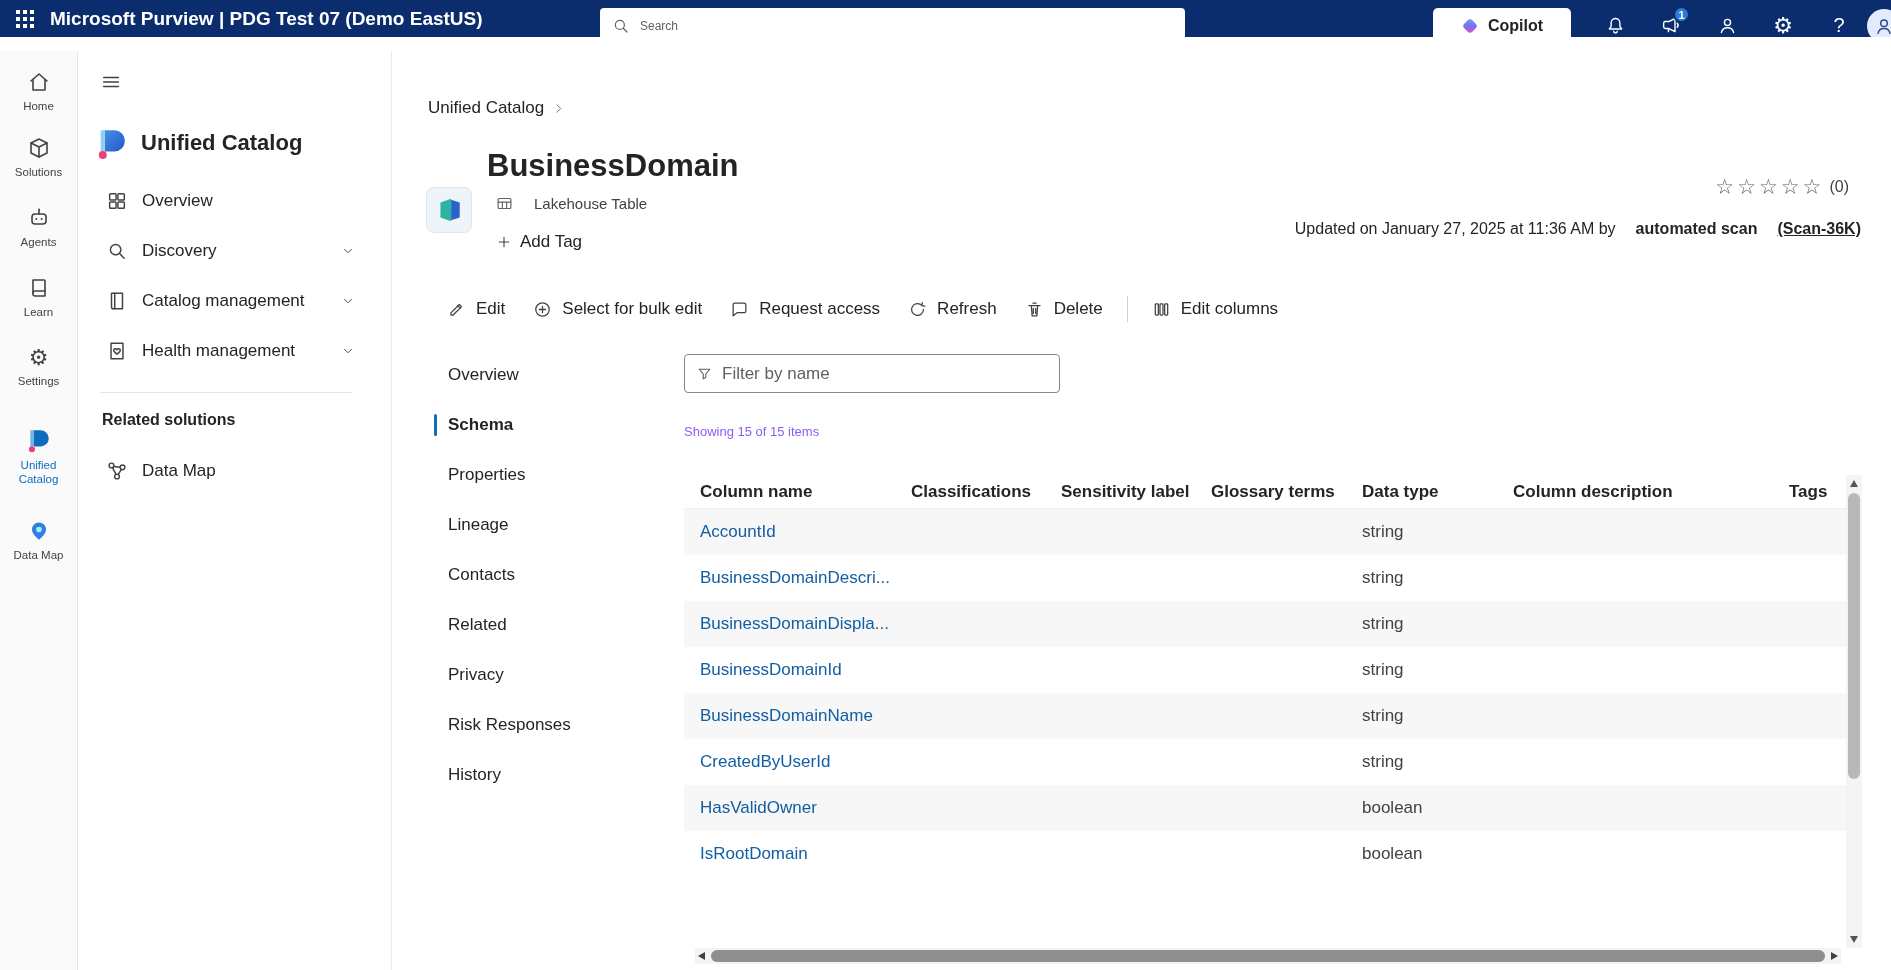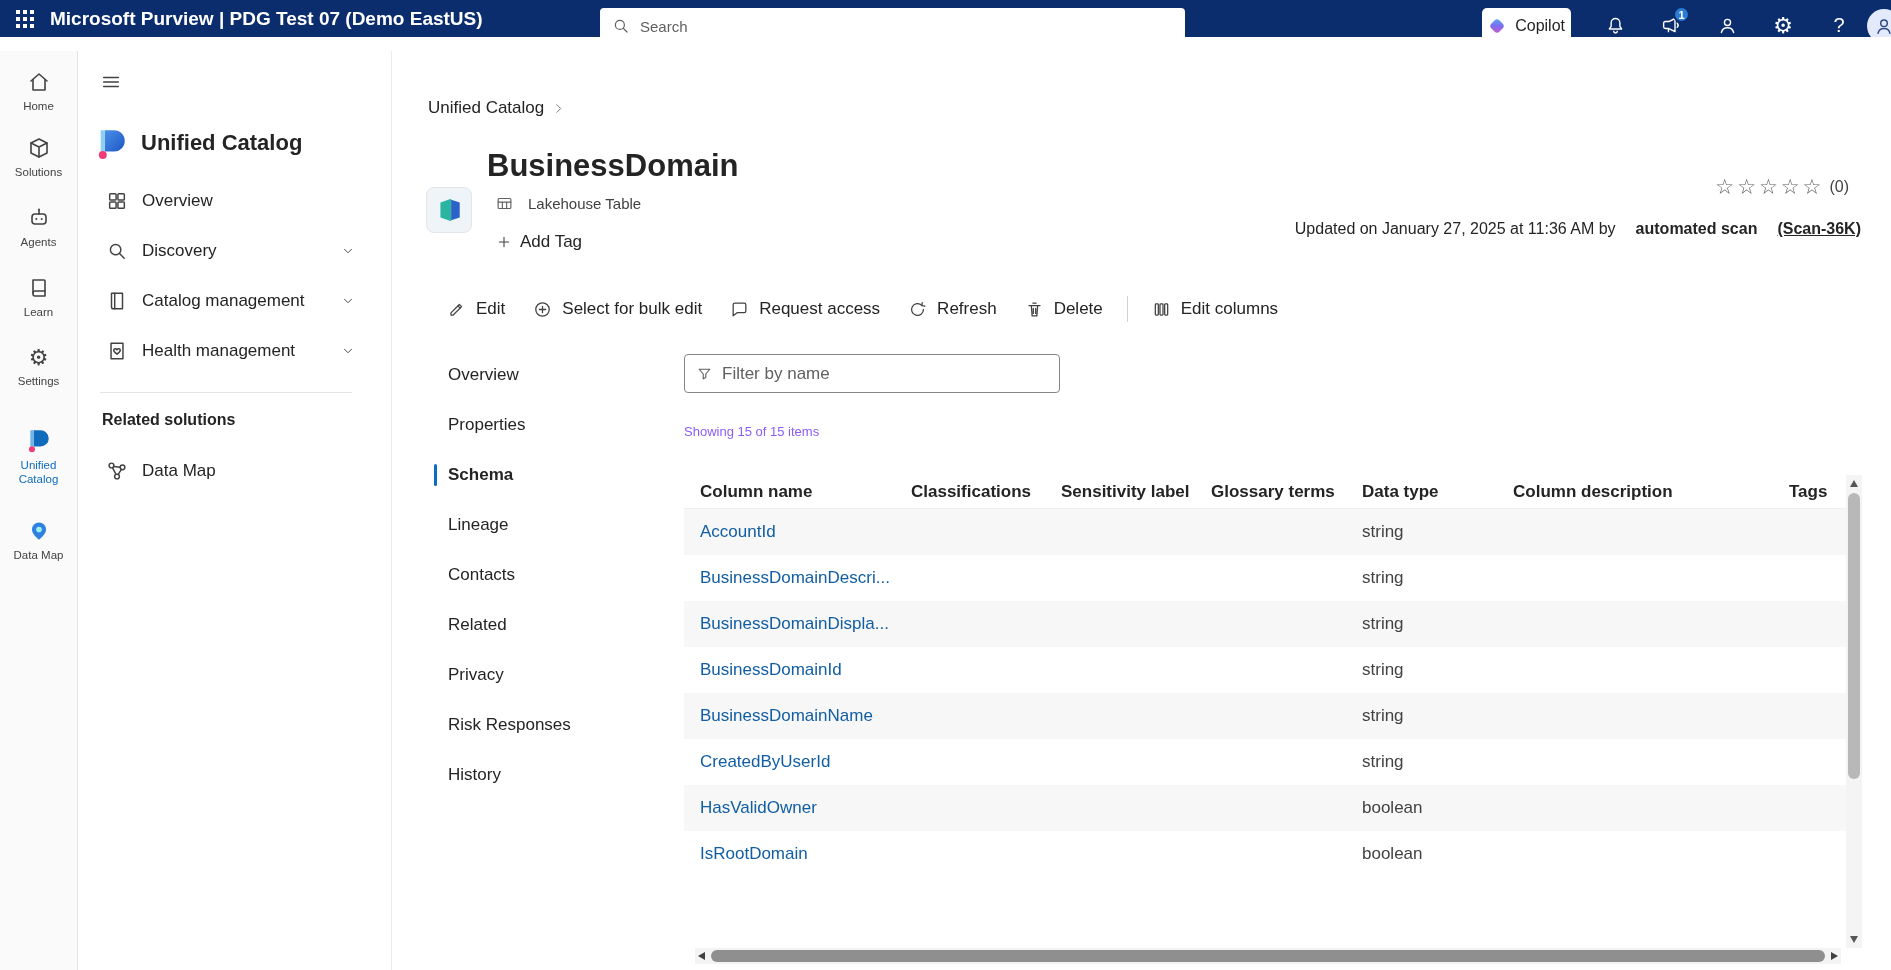--- a/index.html
+++ b/index.html
@@ -10,25 +10,25 @@
   .ic-w{stroke:#fff}
   .ic-g{stroke:#616161}
 
   
   .topbar{position:absolute;top:0;left:0;width:1891px;height:37px;background:#0c2d6d;
     display:flex;align-items:center;overflow:hidden;z-index:10}
   .waffle-btn{width:50px;height:51px;display:flex;align-items:center;justify-content:center;cursor:pointer}
   .app-title{color:#fff;font-size:19px;font-weight:700;white-space:nowrap}
   .search-wrap{position:absolute;left:600px;top:8px;width:585px;height:36px;background:#fff;
     border-radius:4px;display:flex;align-items:center;padding:0 12px;gap:10px}
-  .search-input{border:0;outline:0;flex:1;font-size:15px;font-family:inherit;color:#4d7c0f;background:transparent}
+  .search-input{border:0;outline:0;flex:1;font-size:12px;font-family:inherit;color:#4d7c0f;background:transparent}
   .search-input::placeholder{color:#616161}
   .topbar-right{position:absolute;right:0;top:0;height:51px;display:flex;align-items:center}
   .copilot-btn{height:36px;background:#fff;border-radius:5px;display:flex;align-items:center;gap:9px;
-    padding:0 6px;margin-right:16px;font-size:16px;font-weight:400;color:#242424;cursor:pointer}
+    padding:0 28px;margin-right:16px;font-size:16px;font-weight:700;color:#242424;cursor:pointer}
   .tb-icon-btn{width:56px;height:51px;display:flex;align-items:center;justify-content:center;position:relative;cursor:pointer}
   .badge{position:absolute;top:6px;right:9px;min-width:17px;height:17px;border-radius:9px;background:#2b7cd3;
     border:2px solid #0c2d6d;color:#fff;font-size:11px;font-weight:700;display:flex;align-items:center;justify-content:center;padding:0 3px}
   .glyph-gear::before{content:"⚙"}
   .glyph-gear{font-size:22px;line-height:1;color:#424242}
   .glyph-gear.w{color:#fff}
   .glyph-help::before{content:"?"}
   .glyph-help{font-size:20px;color:#fff;font-weight:400}
   .avatar{width:34px;height:34px;border-radius:50%;background:#e3eafc;display:flex;align-items:center;
     justify-content:center;margin-right:-10px;cursor:pointer;overflow:hidden}
@@ -58,21 +58,21 @@
 
   
   .main{position:absolute;top:51px;left:392px;right:0;bottom:0;background:#fff}
   .breadcrumb{position:absolute;top:47px;left:36px;display:flex;align-items:center;gap:8px}
   .crumb{color:#242424;text-decoration:none;cursor:pointer}
 
   .asset-header{position:absolute;top:95px;left:0;right:30px;height:150px}
   .page-title{position:absolute;top:0;left:95px;font-size:31px;font-weight:700;line-height:39px}
   .asset-icon{position:absolute;top:41px;left:34px;width:46px;height:46px;border-radius:8px;
     background:#eef4f8;border:1px solid #e0e6ea;display:flex;align-items:center;justify-content:center}
-  .asset-type{position:absolute;top:49px;left:104px;display:flex;align-items:center;gap:15px;
+  .asset-type{position:absolute;top:49px;left:104px;display:flex;align-items:center;gap:21px;
     font-size:15px;color:#424242}
   .add-tag{position:absolute;top:86px;left:104px;display:flex;align-items:center;gap:8px;
     font-size:17px;color:#242424;cursor:pointer}
   .rating{position:absolute;top:30px;right:12px;display:flex;align-items:center;gap:3px;cursor:pointer}
   .star::before{content:"☆"}
   .star{font-size:21px;color:#616161;line-height:1}
   .rating-count{font-size:16px;color:#424242;margin-left:5px}
   .updated{position:absolute;top:74px;right:0;display:flex;gap:20px;font-size:16px;white-space:nowrap}
   .updated b{font-weight:700}
   .scan-link{font-weight:700;color:#242424;text-decoration:underline;cursor:pointer}
@@ -425,26 +425,26 @@
       </svg>
       <span>Edit columns</span>
     </div>
   </div>
 
   <div class="tab-list">
   <div class="tab">
     <span>Overview</span>
   </div>
 
-  <div class="tab">
-    <span>Properties</span>
-  </div>
-
   <div class="tab active">
     <span>Schema</span>
+  </div>
+
+  <div class="tab">
+    <span>Properties</span>
   </div>
 
   <div class="tab">
     <span>Lineage</span>
   </div>
 
   <div class="tab">
     <span>Contacts</span>
   </div>
 

